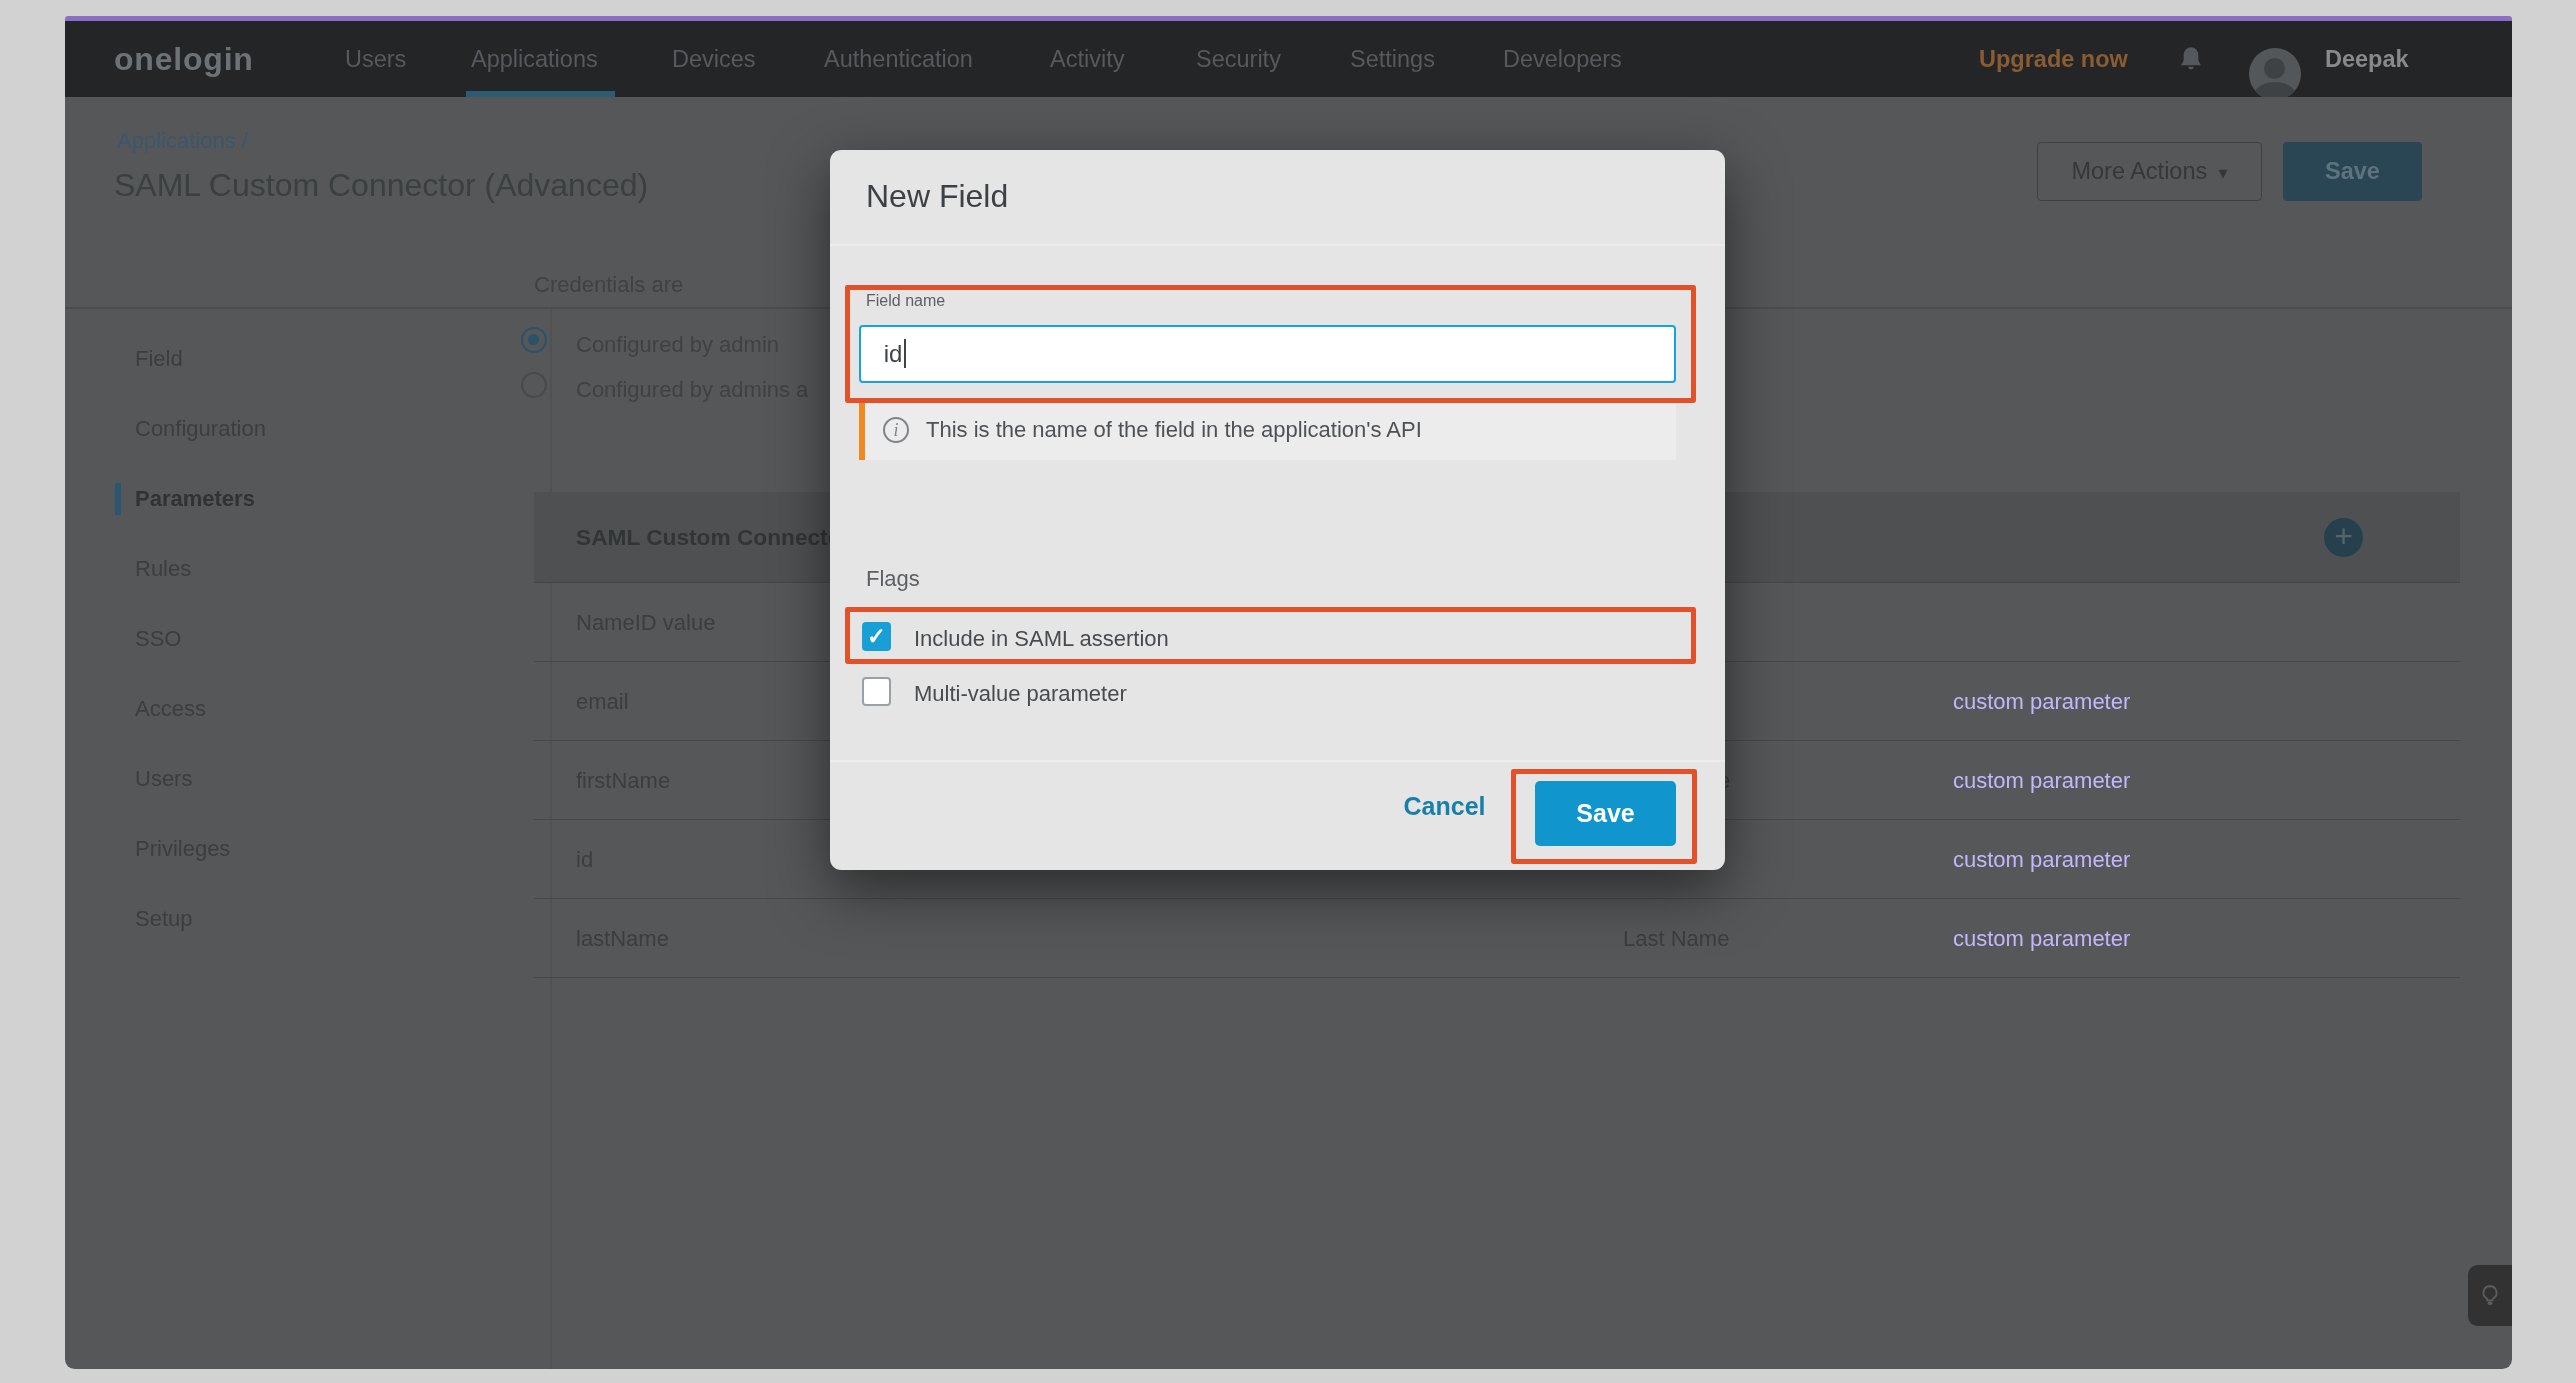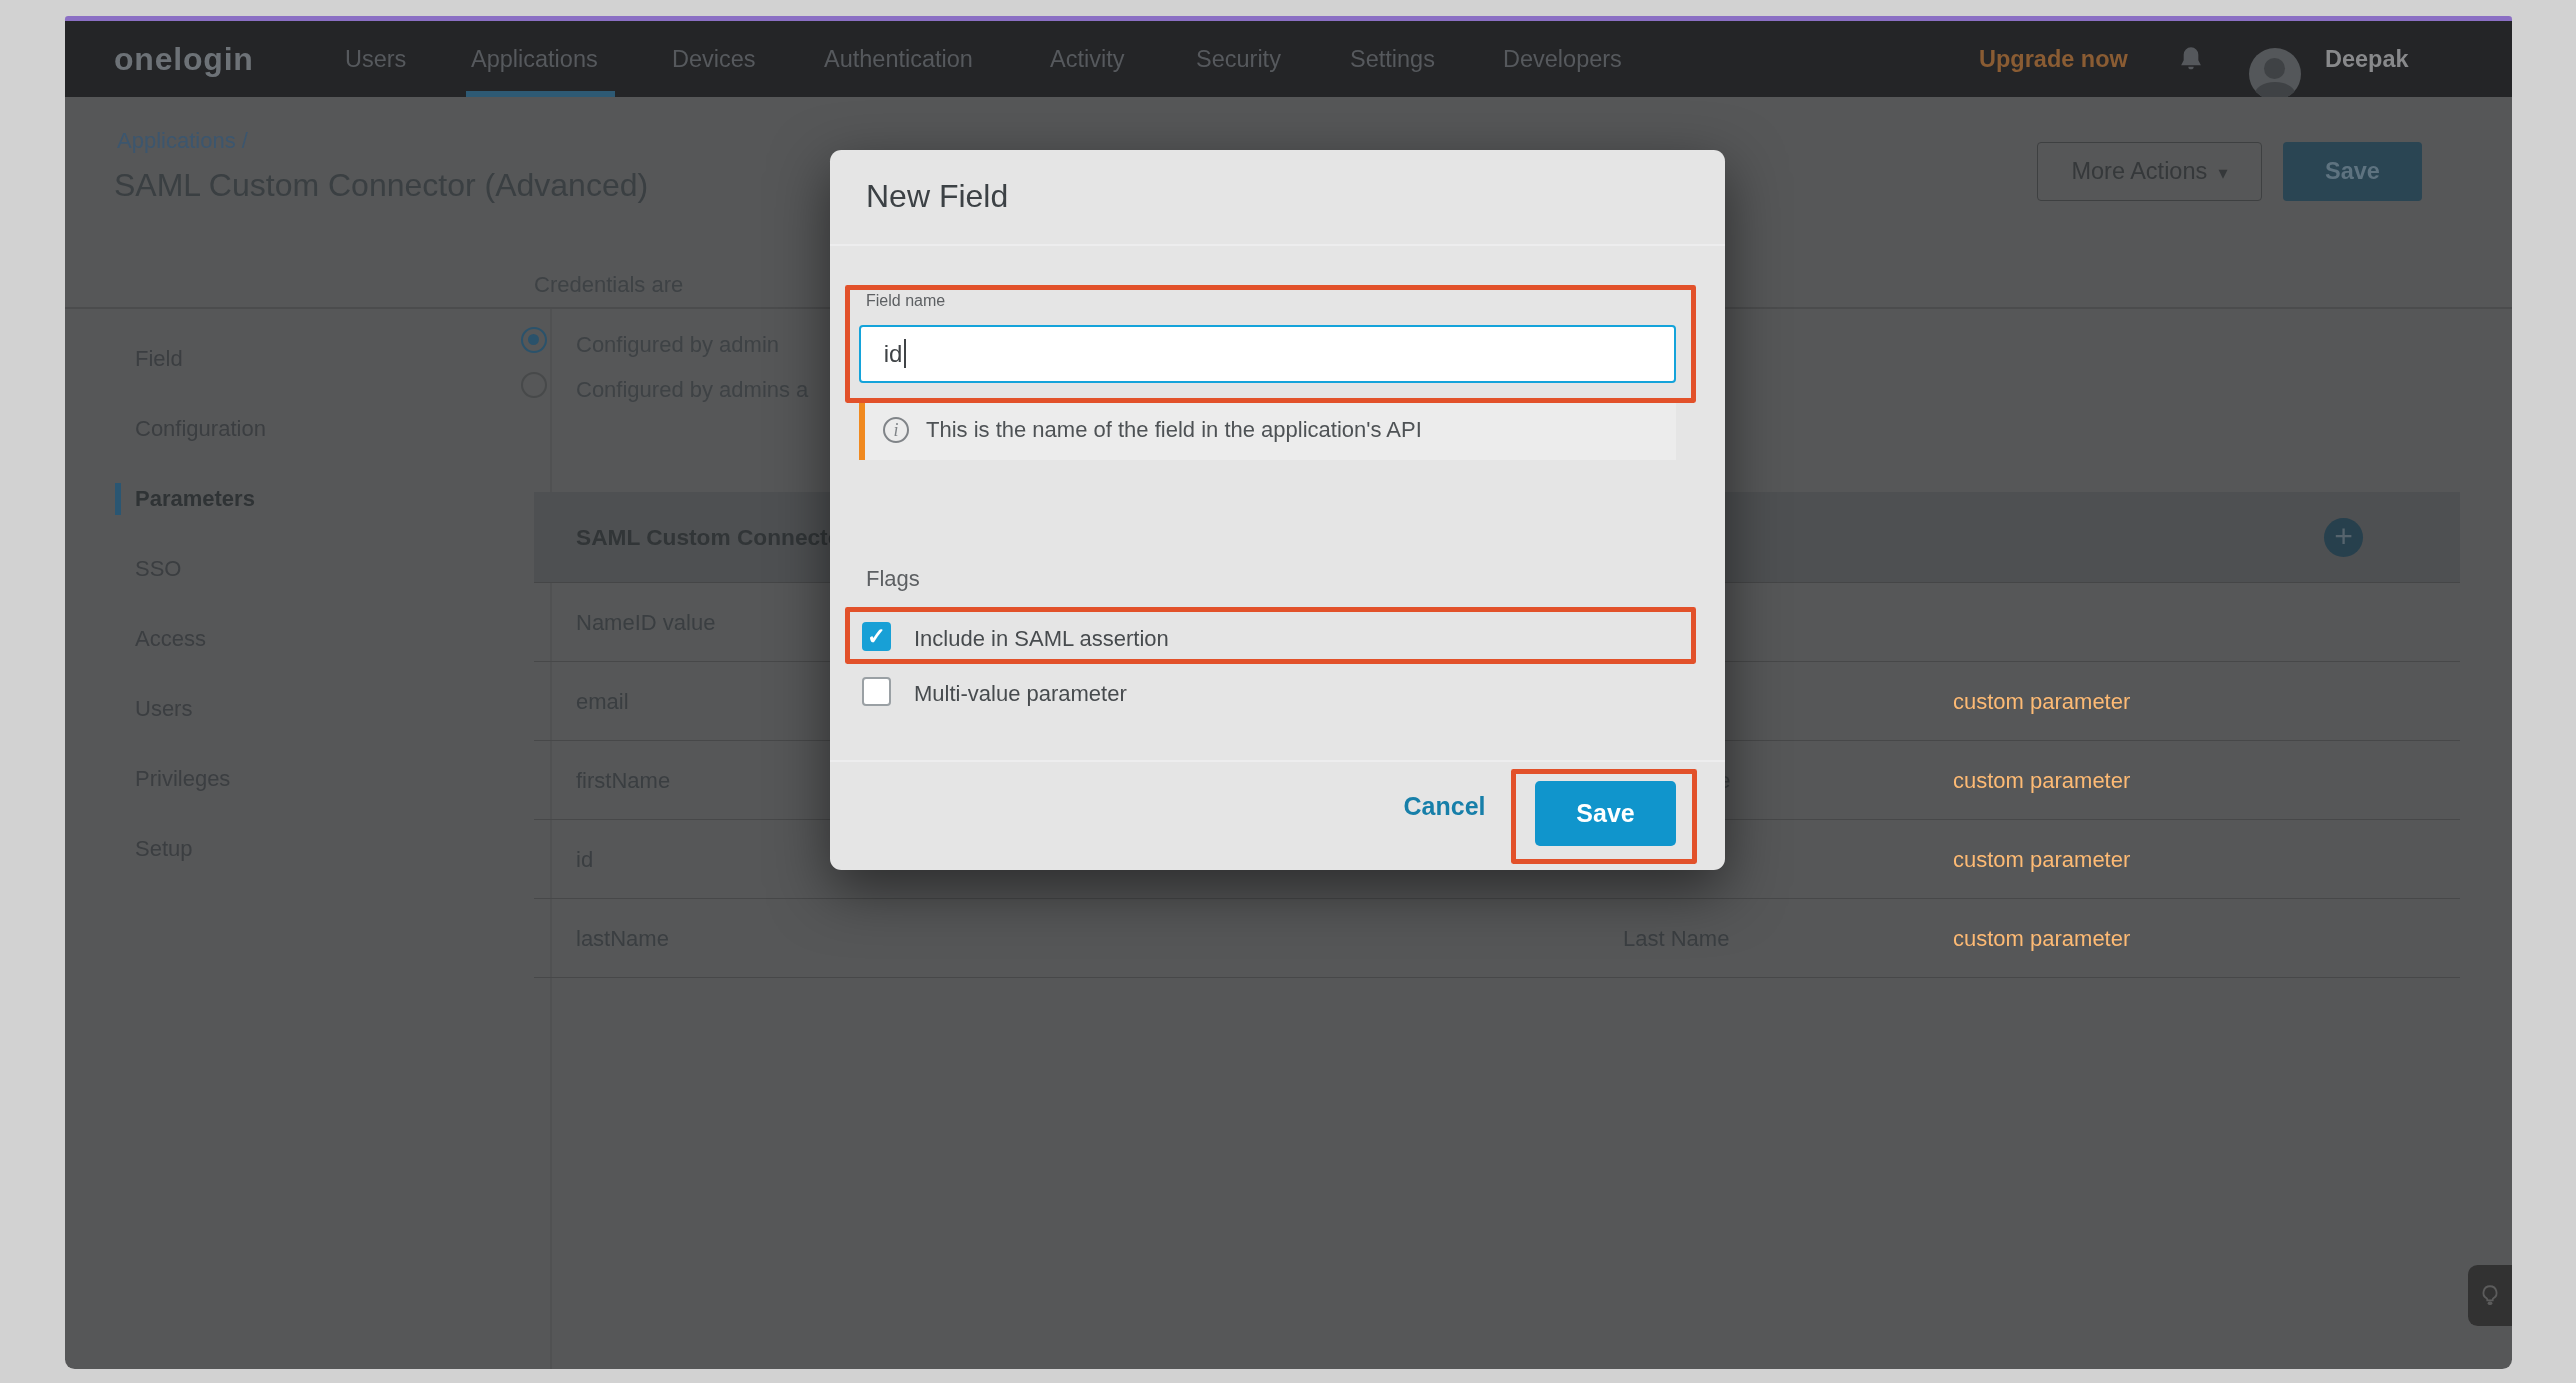--- a/index.html
+++ b/index.html
@@ -73,21 +73,21 @@
                          font-size:22.7px; font-weight:700; color:#313537; white-space:nowrap; }
   .add-btn { position:absolute; left:1790px; top:26px; width:39px; height:39px; border-radius:50%;
              background:#27404d; color:#56646d; font-size:32px; line-height:36px; text-align:center;
              cursor:pointer; }
   .prow { position:relative; height:79px; border-bottom:1.6px solid #474849; }
   .prow .f { position:absolute; left:42px; top:0; height:79px; line-height:79px;
              font-size:22px; color:#3a3e41; white-space:nowrap; }
   .prow .v { position:absolute; left:1089px; top:0; height:79px; line-height:79px;
              font-size:22px; color:#3a3e41; white-space:nowrap; }
   .prow .t { position:absolute; left:1419px; top:0; height:79px; line-height:79px;
-             font-size:22px; color:#fdba74; white-space:nowrap; }
+             font-size:22px; color:#c4b5fd; white-space:nowrap; }
 
   
   .bulb-btn { position:absolute; left:2403px; top:1249px; width:44px; height:61px;
               background:#323232; border-radius:9.7px 0 0 9.7px; cursor:pointer; }
   .bulb-btn svg { position:absolute; left:9px; top:18px; }
 
   
   .modal { position:absolute; left:830px; top:150px; width:895px; height:720px;
            background:#e5e5e5; border-radius:11.3px; box-shadow:0 19.4px 57px rgba(0,0,0,0.5); }
   .modal-title { position:absolute; left:36px; top:27.5px; font-size:32px; color:#3c4145; }
@@ -164,20 +164,21 @@
         <span>More Actions</span><span class="caret">▾</span>
       </div>
       <div class="btn-save-hdr">Save</div>
       <div class="page-divider"></div>
       <div class="side-divider"></div>
 
       <div class="sidebar">
         <div class="side-item"><span>Field</span></div>
         <div class="side-item"><span>Configuration</span></div>
         <div class="side-item active"><span class="bar"></span><span>Parameters</span></div>
+        <div class="side-item"><span>Rules</span></div>
         <div class="side-item"><span>SSO</span></div>
         <div class="side-item"><span>Access</span></div>
         <div class="side-item"><span>Users</span></div>
         <div class="side-item"><span>Privileges</span></div>
         <div class="side-item"><span>Setup</span></div>
       </div>
 
       <div class="cred-label">Credentials are</div>
       <div class="radio sel" style="left:456px; top:230px;"></div>
       <div class="radio-label" style="left:511px; top:235px;">Configured by admin</div>

